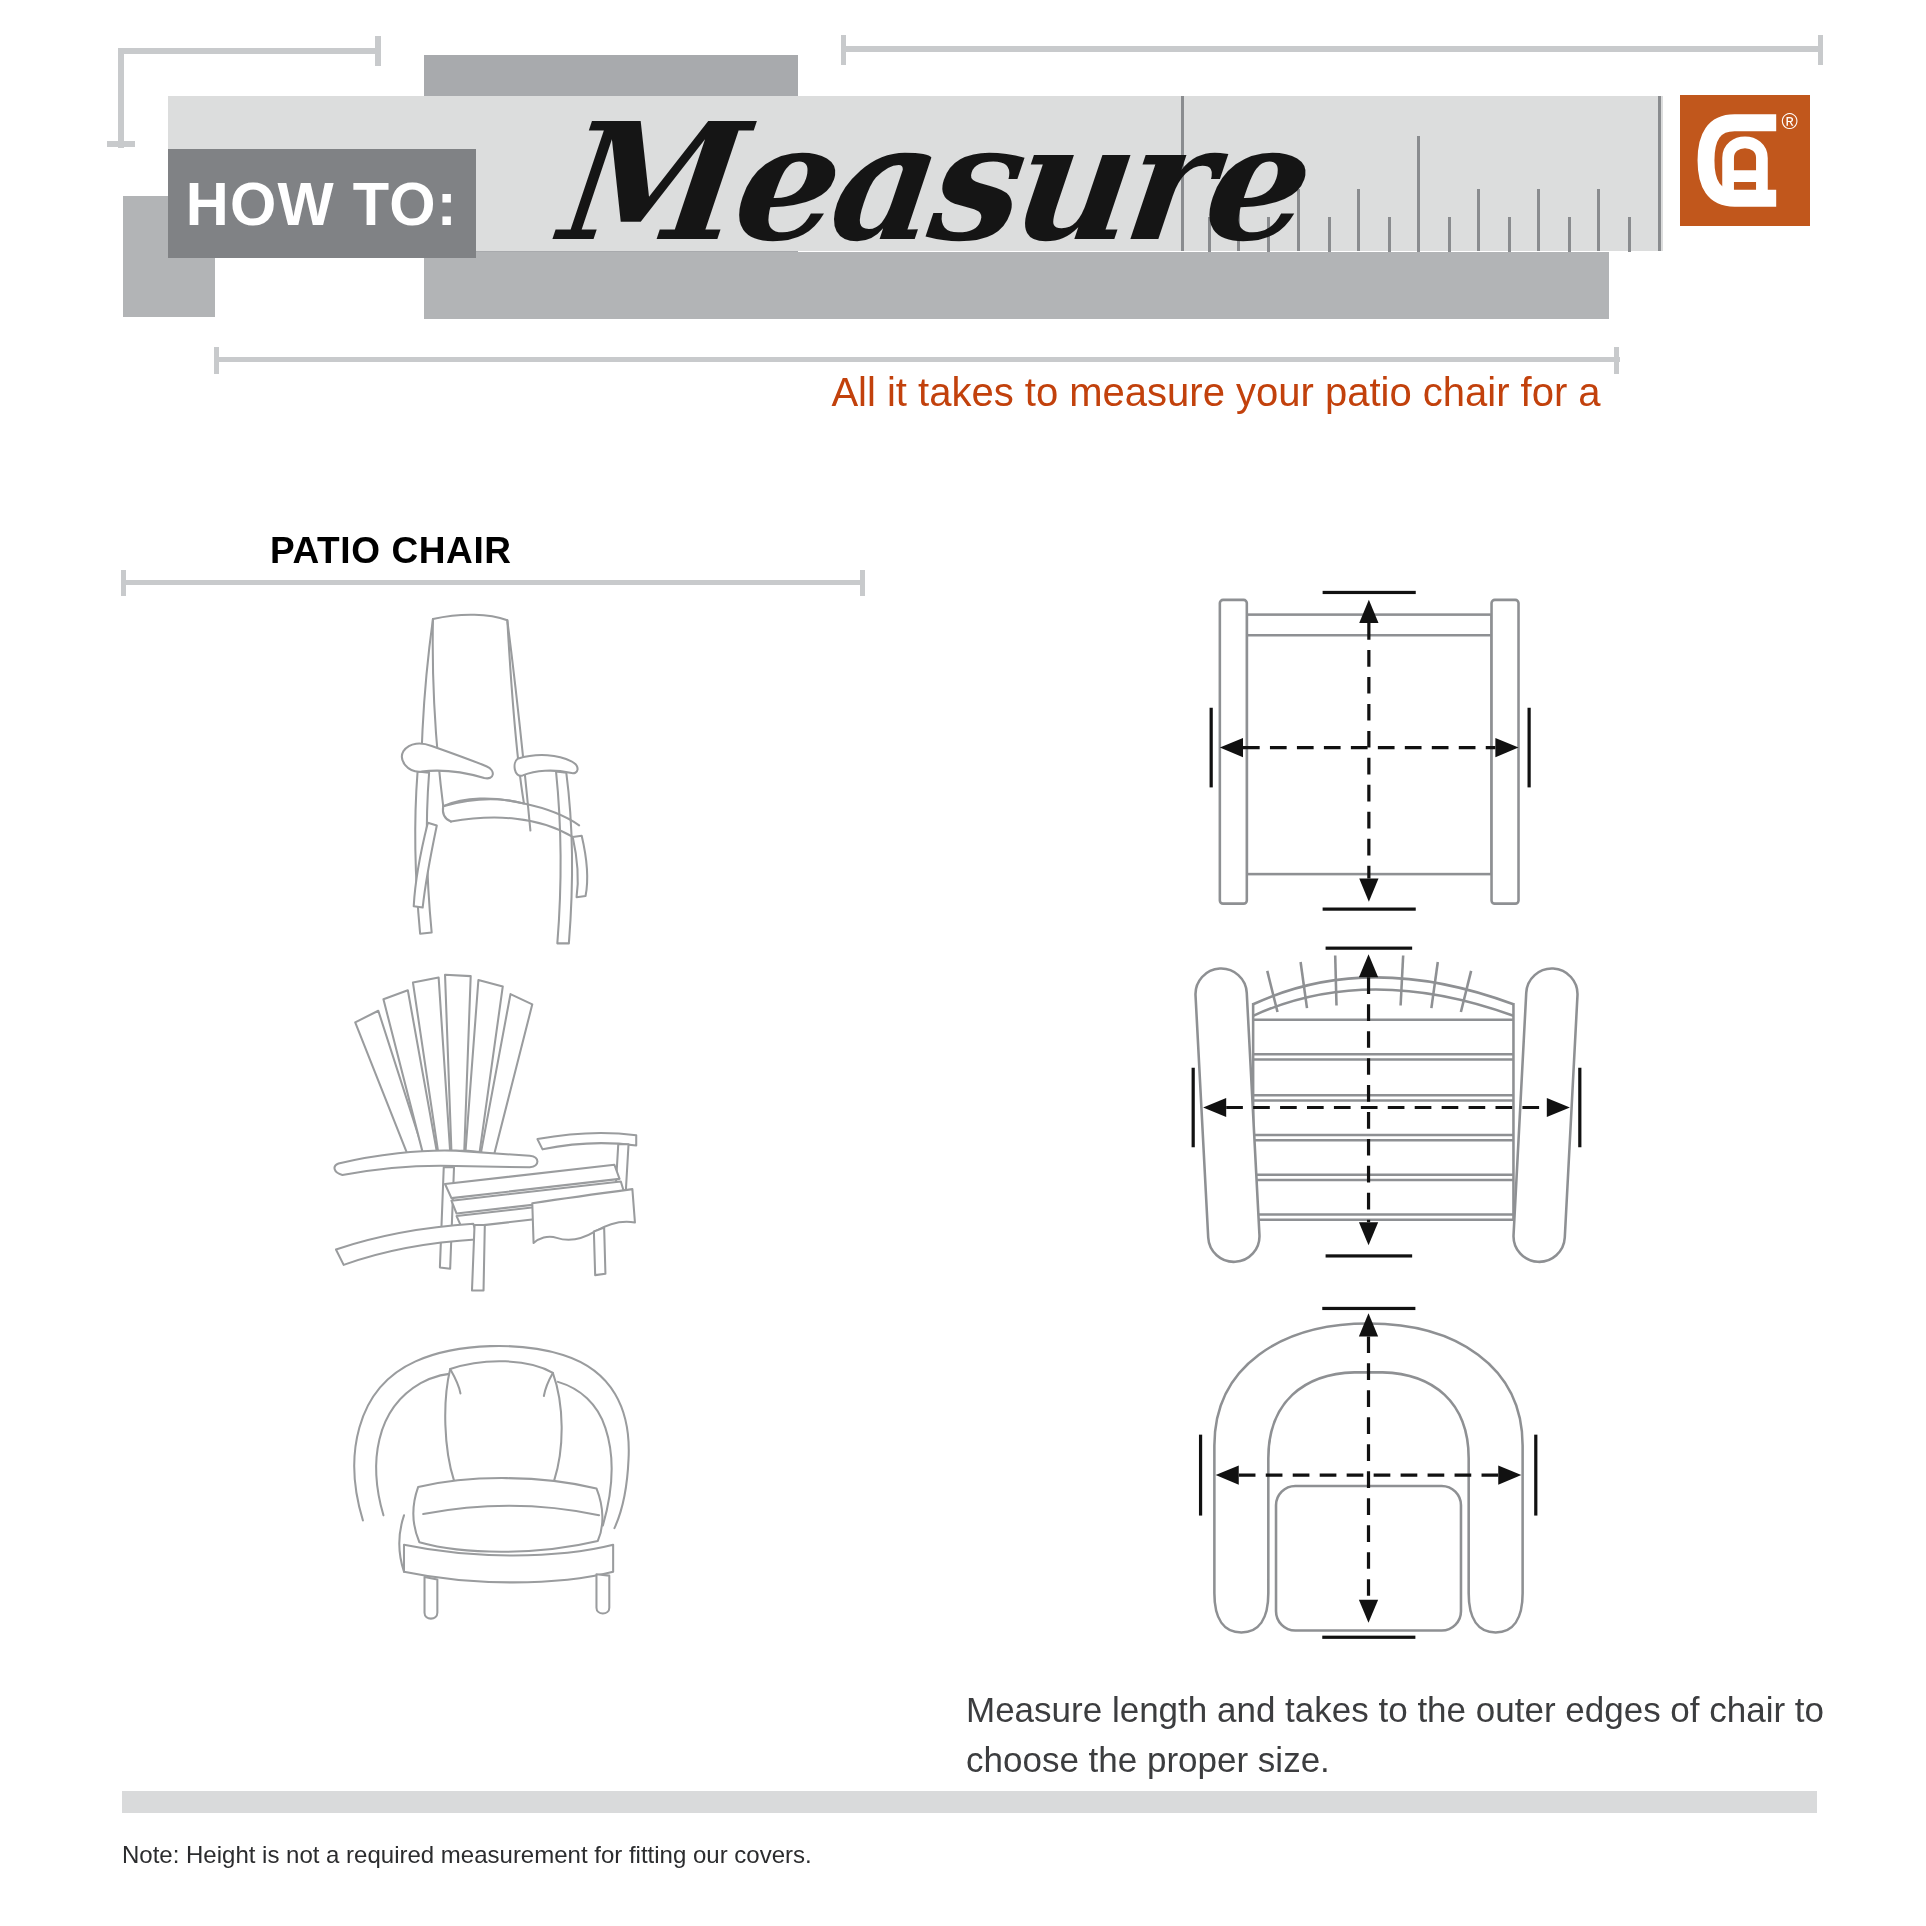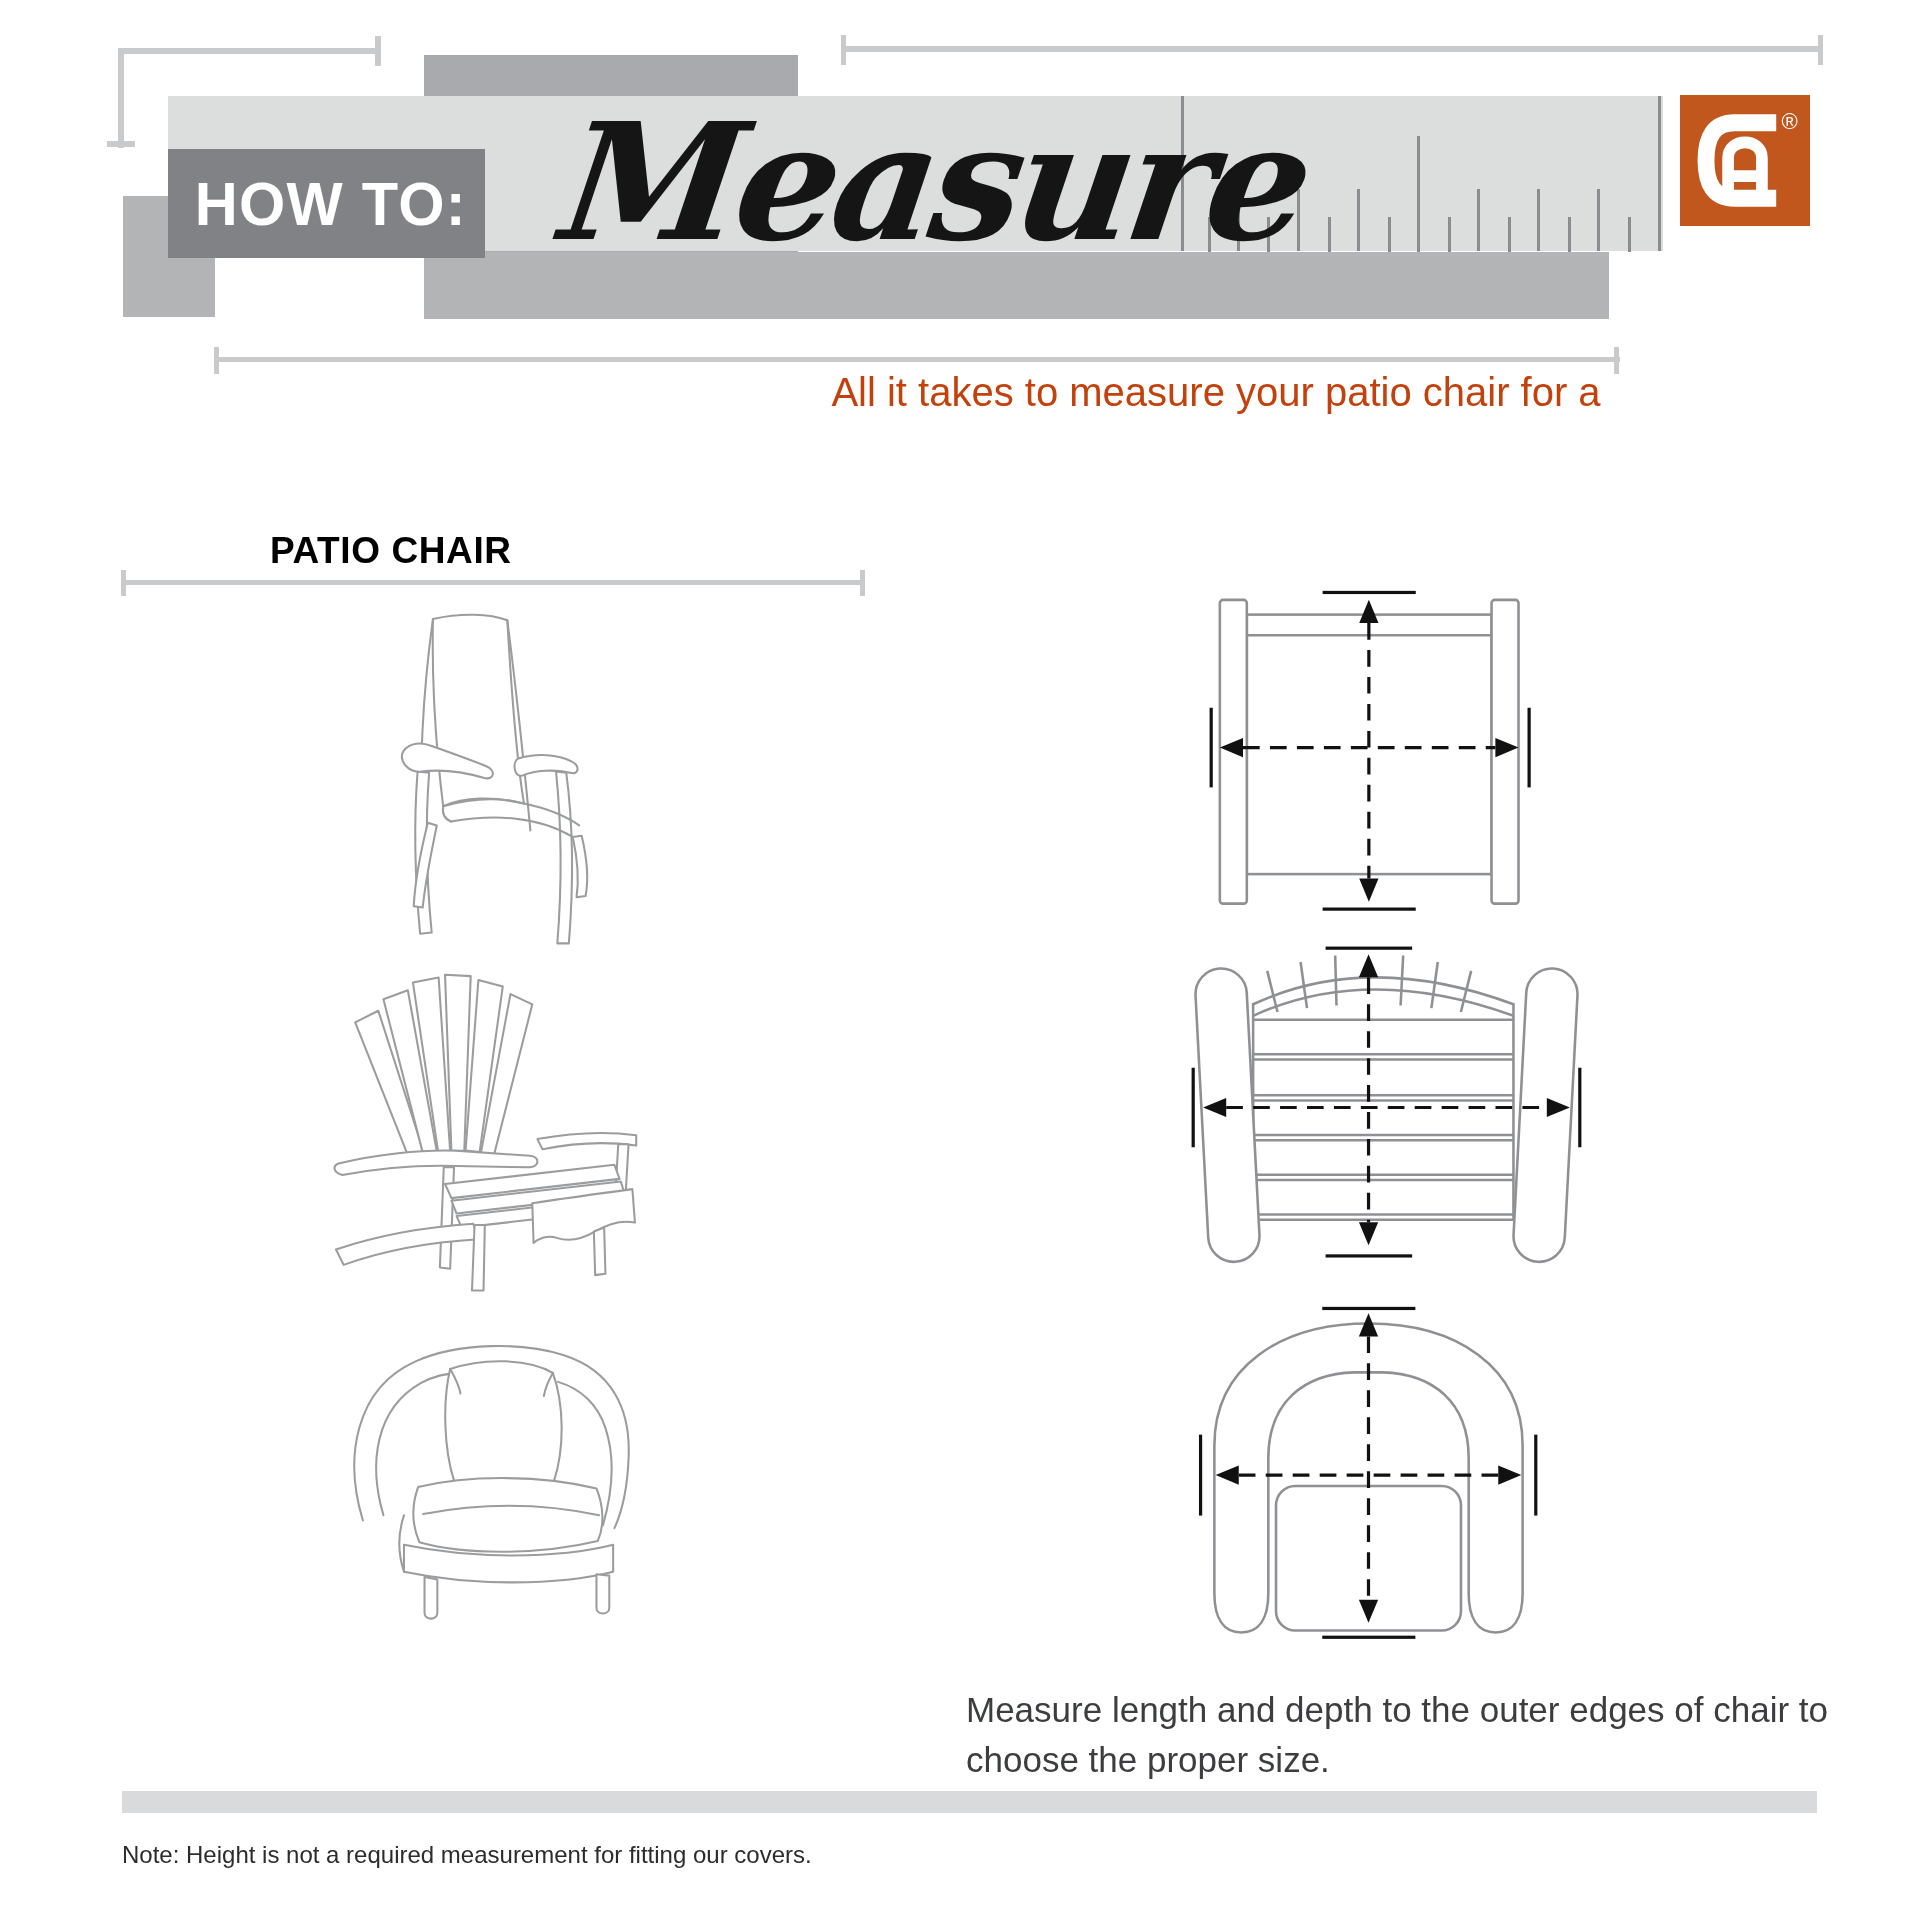--- a/index.html
+++ b/index.html
@@ -65,21 +65,21 @@
   <div class="tick" style="left:1208px;top:217px;width:2.6px;height:35px;"></div>
   <div class="tick" style="left:1267px;top:217px;width:2.6px;height:35px;"></div>
   <div class="tick" style="left:1328px;top:217px;width:2.6px;height:35px;"></div>
   <div class="tick" style="left:1388px;top:217px;width:2.6px;height:35px;"></div>
   <div class="tick" style="left:1448px;top:217px;width:2.6px;height:35px;"></div>
   <div class="tick" style="left:1508px;top:217px;width:2.6px;height:35px;"></div>
   <div class="tick" style="left:1568px;top:217px;width:2.6px;height:35px;"></div>
   <div class="tick" style="left:1628px;top:217px;width:2.6px;height:35px;"></div>
 </div>
 
-<div class="abs howto-box" style="left:168px;top:149px;width:308px;height:109px;padding-left:9px;">
+<div class="abs howto-box" style="left:168px;top:149px;width:308px;height:109px;">
   <span class="howto-text">HOW TO:</span>
 </div>
 
 <div class="abs measure-title" style="left:565px;top:101px;">Measure</div>
 
 <div class="abs logo-box" style="left:1680px;top:95px;width:130px;height:131px;">
   <svg viewBox="0 0 100 100" style="left:0;top:0;width:130px;height:131px;">
     <path d="M74,21 H42 C26,21 20,32 20,50 C20,68 26,79 42,79 H74" stroke="#ffffff" stroke-width="13" fill="none"></path>
     <path d="M37,79 V48 C37,32 63,32 63,48 V79" stroke="#ffffff" stroke-width="9" fill="none"></path>
     <path d="M37,62 H63" stroke="#ffffff" stroke-width="9" fill="none"></path>
@@ -212,19 +212,19 @@
   <rect class="cap" x="248" y="6" width="145" height="5"></rect>
   <rect class="cap" x="248" y="518" width="145" height="5"></rect>
   <line class="dash" x1="118" y1="268" x2="522" y2="268"></line>
   <polygon class="arr" points="82,268 118,253 118,283"></polygon>
   <polygon class="arr" points="558,268 522,253 522,283"></polygon>
   <rect class="cap" x="56" y="205" width="5" height="126"></rect>
   <rect class="cap" x="578" y="205" width="5" height="126"></rect>
 </svg>
 
 <div class="abs caption" style="left:966px;top:1685px;width:899px;">
-  <div>Measure length and depth to the outer edges of chair to</div>
+  <div>Measure length and takes to the outer edges of chair to</div>
   <div>choose the proper size.</div>
 </div>
 
 <div class="abs divider" style="left:122px;top:1791px;width:1695px;height:22px;"></div>
 <div class="abs note" style="left:122px;top:1841px;width:1669px;">Note: Height is not a required measurement for fitting our covers.</div>
 
 
 </body></html>

